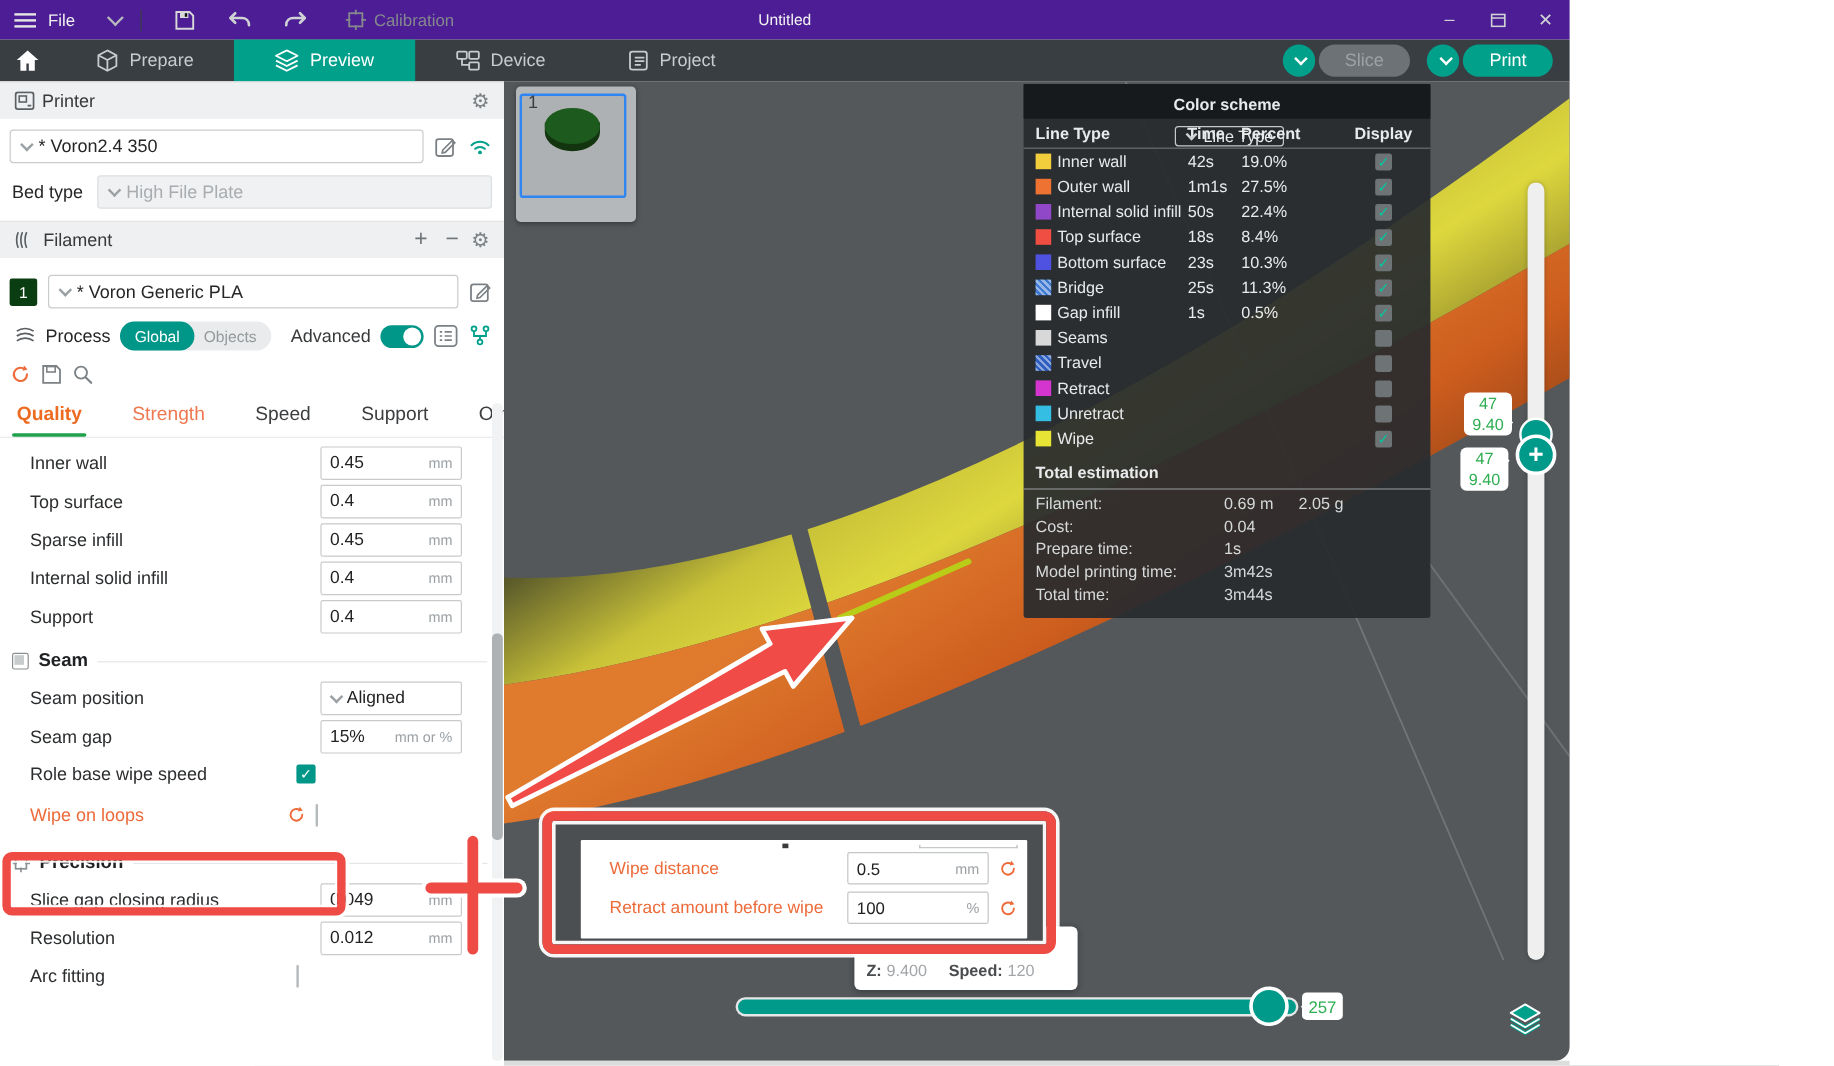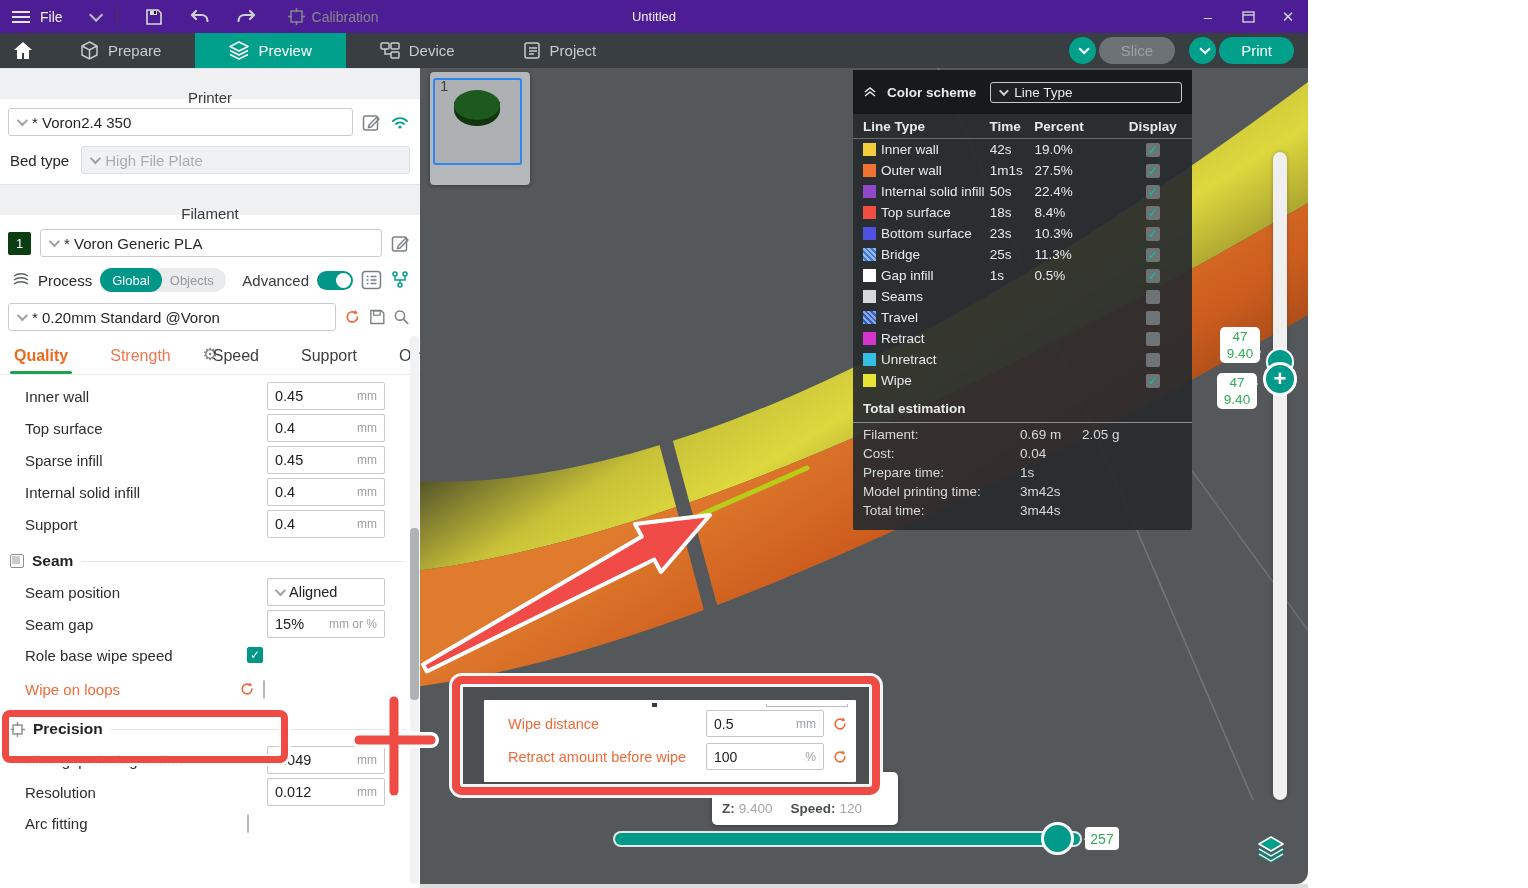--- a/index.html
+++ b/index.html
@@ -28,21 +28,21 @@
   .tabbar-right { position:absolute; right:14px; top:4px; display:flex; gap:14px; }
   .split { display:flex; align-items:center; }
   .split .cbtn { width:27px; height:27px; border-radius:50%; background:#00a08b; display:flex; align-items:center; justify-content:center; margin-right:3px; }
   .split .cbtn .chev { border-color:#fff; width:8px; height:8px; }
   .split .body { height:27px; border-radius:14px; padding:0 22px; display:flex; align-items:center; font-size:15px; }
   .split .body.disabled { background:#6d7276; color:#9da2a5; }
   .split .body.teal { background:#00a08b; color:#fff; }
 
   
   .lpanel { position:absolute; left:0; top:68px; width:420px; height:820px; background:#fff; color:#262626; }
-  .sect-head { height:31px; background:#eef0f1; display:flex; align-items:center; padding:0 12px; gap:20px; font-size:15px; color:#37393b; border-top:1px solid #e3e5e6;flex-direction:column; }
+  .sect-head { height:31px; background:#eef0f1; display:flex; align-items:center; padding:0 12px; gap:6px; font-size:15px; color:#37393b; border-top:1px solid #e3e5e6; }
   .sect-head .grow { flex:1; }
   .gear { color:#7c8185; font-size:17px; line-height:1; }
   .pm { color:#6f7478; font-size:19px; width:20px; text-align:center; }
   .combo-row { display:flex; align-items:center; padding:9px 10px 4px 8px; gap:9px; }
   .combo { flex:1; height:28px; border:1px solid #c9cccd; border-radius:3px; display:flex; align-items:center; padding:0 8px; gap:7px; font-size:15px; background:#fff; }
   .combo .chev, .dd .chev { width:8px; height:8px; border-color:#9aa0a3; transform:rotate(45deg) translateY(-2px); flex:none; }
   .combo.grey { background:#f0f1f2; color:#a9adb0; border-color:#dcdedf; }
   .bed-row { display:flex; align-items:center; padding:6px 10px 10px 10px; gap:12px; font-size:15px; }
   .bed-dd { width:315px; }
   .slot { width:23px; height:23px; background:#0b3d12; color:#fff; font-size:13px; display:flex; align-items:center; justify-content:center; border-radius:2px; flex:none; }
@@ -89,21 +89,21 @@
   
   .thumb { position:absolute; left:10px; top:4px; width:100px; height:113px; background:#b5b8ba; border-radius:4px; box-shadow:0 1px 4px rgba(0,0,0,.35); }
   .thumb .plate { position:absolute; left:3px; top:6px; width:89px; height:87px; border:2px solid #2f86f2; border-radius:3px; background:#aeb1b3; }
   .thumb .num { position:absolute; left:10px; top:5px; color:#3c3e40; font-size:15px; }
   .cyl { position:absolute; left:24px; top:18px; width:46px; height:44px; }
   .cyl .body { position:absolute; left:0; top:12px; width:46px; height:24px; background:#12340f; border-radius:0 0 23px 23px / 0 0 16px 16px; }
   .cyl .top { position:absolute; left:0; top:0; width:46px; height:30px; background:#1d5a1d; border-radius:50%; }
 
   
   .cpanel { position:absolute; left:433px; top:2px; width:339px; background:rgba(40,43,46,.93); color:#e8eaeb; font-size:13.5px; border-radius:2px; }
-  .cp-head { height:44px; background:rgba(22,25,27,.95); display:flex; align-items:center; gap:10px; padding:0 10px; font-weight:bold; }
+  .cp-head { height:29px; background:rgba(22,25,27,.95); display:flex; align-items:center; gap:10px; padding:0 10px; font-weight:bold;flex-direction:column; }
   .cp-dd { margin-left:4px; flex:1; height:21px; border:1px solid #c6c9ca; border-radius:3px; display:flex; align-items:center; gap:8px; padding:0 8px; font-weight:normal; background:rgba(35,38,40,.6); }
   .cp-dd .chev { width:7px; height:7px; border-color:#cfd2d4; transform:rotate(45deg) translateY(-2px); }
   .cp-cols { display:flex; align-items:center; height:25px; font-weight:bold; padding:0 10px; border-bottom:1px solid #6a6e71; }
   .cp-cols .c1 { width:130px; } .cp-cols .c2 { width:46px; } .cp-cols .c3 { width:92px; } .cp-cols .c4 { width:60px; text-align:center; }
   .lt-row { display:flex; align-items:center; height:21px; padding:0 10px; }
   .sw { width:13px; height:13px; margin-right:5px; flex:none; }
   .sw.pat { background-image:repeating-linear-gradient(45deg, rgba(255,255,255,.45) 0 2px, transparent 2px 4px); }
   .lt-name { width:112px; white-space:nowrap; overflow:hidden; }
   .lt-time { width:46px; }
   .lt-pct { width:92px; }
@@ -339,24 +339,20 @@
         </svg>
       <svg width="20" height="20" viewBox="0 0 20 20">
           <circle cx="5" cy="4" r="2" fill="none" stroke="#00a08b" stroke-width="1.5"></circle>
           <circle cx="15" cy="4" r="2" fill="none" stroke="#00a08b" stroke-width="1.5"></circle>
           <circle cx="10" cy="15" r="2" fill="none" stroke="#00a08b" stroke-width="1.5"></circle>
           <path d="M5 6v4h10V6M10 10v3" fill="none" stroke="#00a08b" stroke-width="1.5"></path>
         </svg>
     </div>
 
     <div class="preset-row">
-      <div class="combo">
-        <span class="chev"></span>
-          <span>* 0.20mm Standard @Voron</span>
-      </div>
       <svg width="18" height="18" viewBox="0 0 18 18">
           <path d="M14.5 9a5.5 5.5 0 1 1-2.2-4.4" fill="none" stroke="#ed6b3a" stroke-width="1.8" stroke-linecap="round"></path>
           <path d="M12 1.5 15 5l-4.2 1z" fill="#ed6b3a"></path>
         </svg>
       <svg width="18" height="18" viewBox="0 0 18 18">
           <path d="M2 2h11l3 3v11H2z" fill="none" stroke="#7c8185" stroke-width="1.5"></path>
           <rect x="5" y="2.5" width="7" height="4.5" fill="none" stroke="#7c8185" stroke-width="1.3"></rect>
         </svg>
       <svg width="18" height="18" viewBox="0 0 18 18">
           <circle cx="7.5" cy="7.5" r="5" fill="none" stroke="#7c8185" stroke-width="1.6"></circle>

